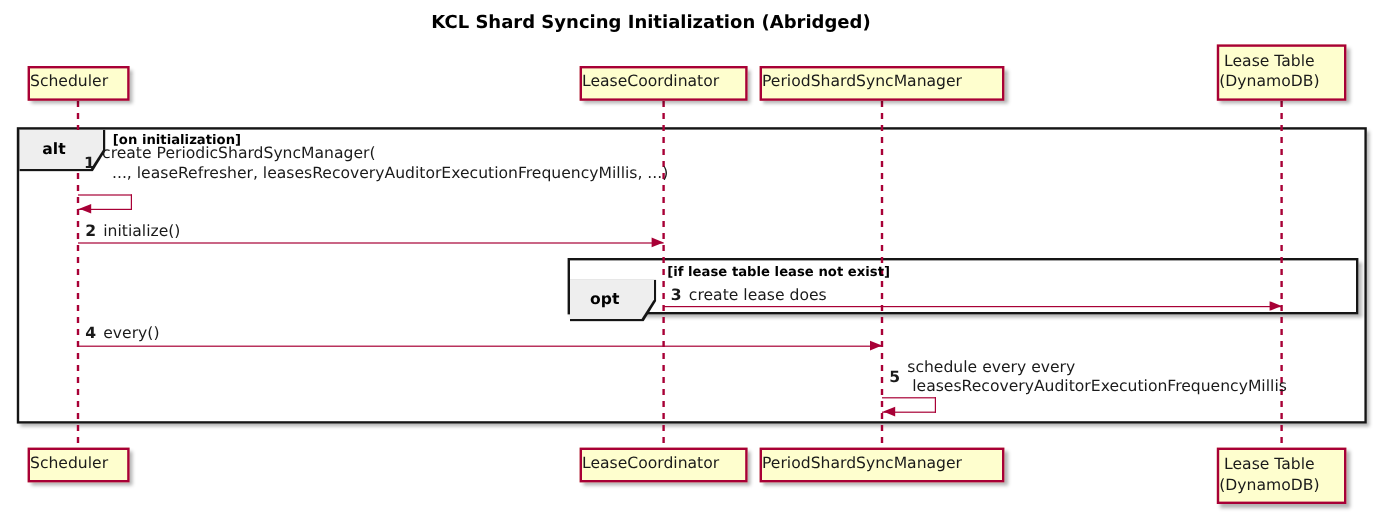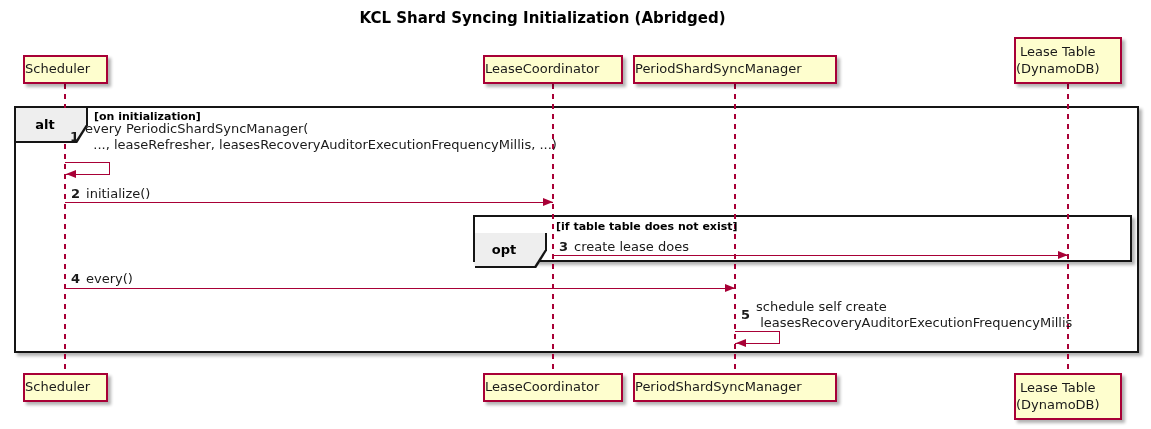--- a/index.html
+++ b/index.html
@@ -104,25 +104,25 @@
       <span>alt</span>
     </div>
   </div>
   <div class="guard" id="guard-alt">[on initialization]</div>
 
   <div class="pentagon-outer" id="pent-opt">
     <div class="pentagon-inner">
       <span>opt</span>
     </div>
   </div>
-  <div class="guard" id="guard-opt">[if table table does not exist]</div>
+  <div class="guard" id="guard-opt">[if lease table lease not exist]</div>
 
   <div class="msg-label" id="msg1-label">
     <span class="num">1</span>
-    <span class="txt">every PeriodicShardSyncManager(
+    <span class="txt">create PeriodicShardSyncManager(
   ..., leaseRefresher, leasesRecoveryAuditorExecutionFrequencyMillis, ...)</span>
   </div>
   <div class="self-loop" id="msg1-loop"></div>
   <div class="arrow-left" id="msg1-head"></div>
 
   <div class="msg-label" id="msg2-label">
     <span class="num">2</span>
     <span class="txt">initialize()</span>
   </div>
   <div class="h-line" id="msg2-line"></div>
@@ -137,21 +137,21 @@
 
   <div class="msg-label" id="msg4-label">
     <span class="num">4</span>
     <span class="txt">every()</span>
   </div>
   <div class="h-line" id="msg4-line"></div>
   <div class="arrow-right" id="msg4-head"></div>
 
   <div class="msg-label" id="msg5-label">
     <span class="num">5</span>
-    <span class="txt">schedule self create
+    <span class="txt">schedule every every
  leasesRecoveryAuditorExecutionFrequencyMillis</span>
   </div>
   <div class="self-loop" id="msg5-loop"></div>
   <div class="arrow-left" id="msg5-head"></div>
 
   <div class="participant" id="p1t">
     <span class="label">Scheduler</span>
   </div>
   <div class="participant" id="p2t">
     <span class="label">LeaseCoordinator</span>

